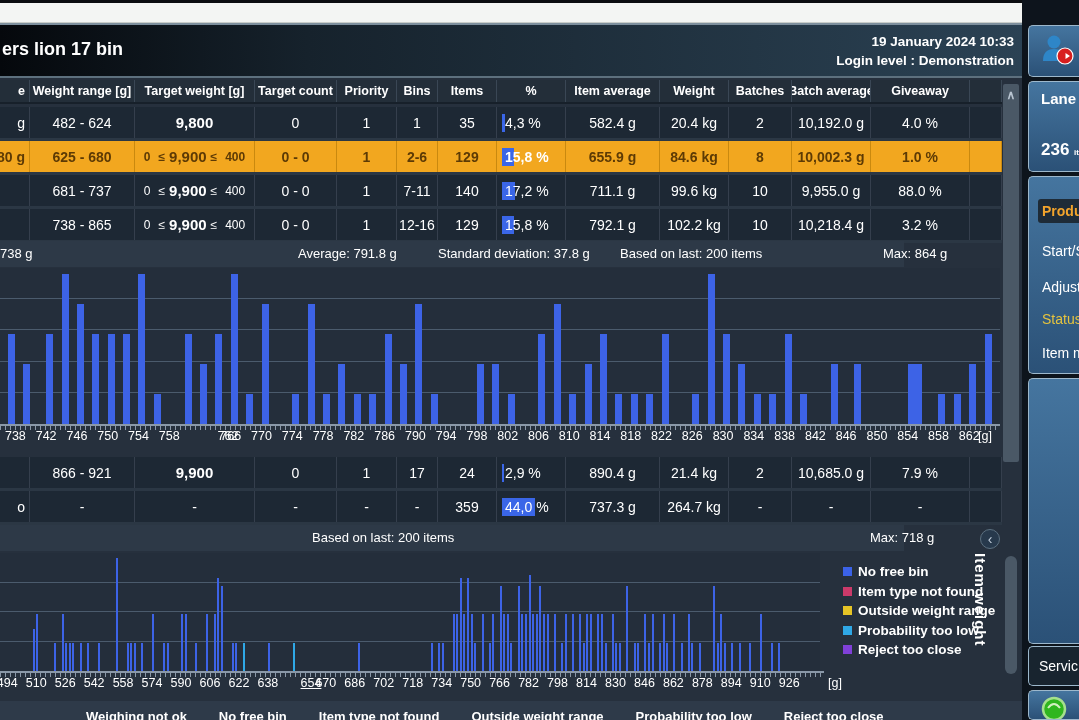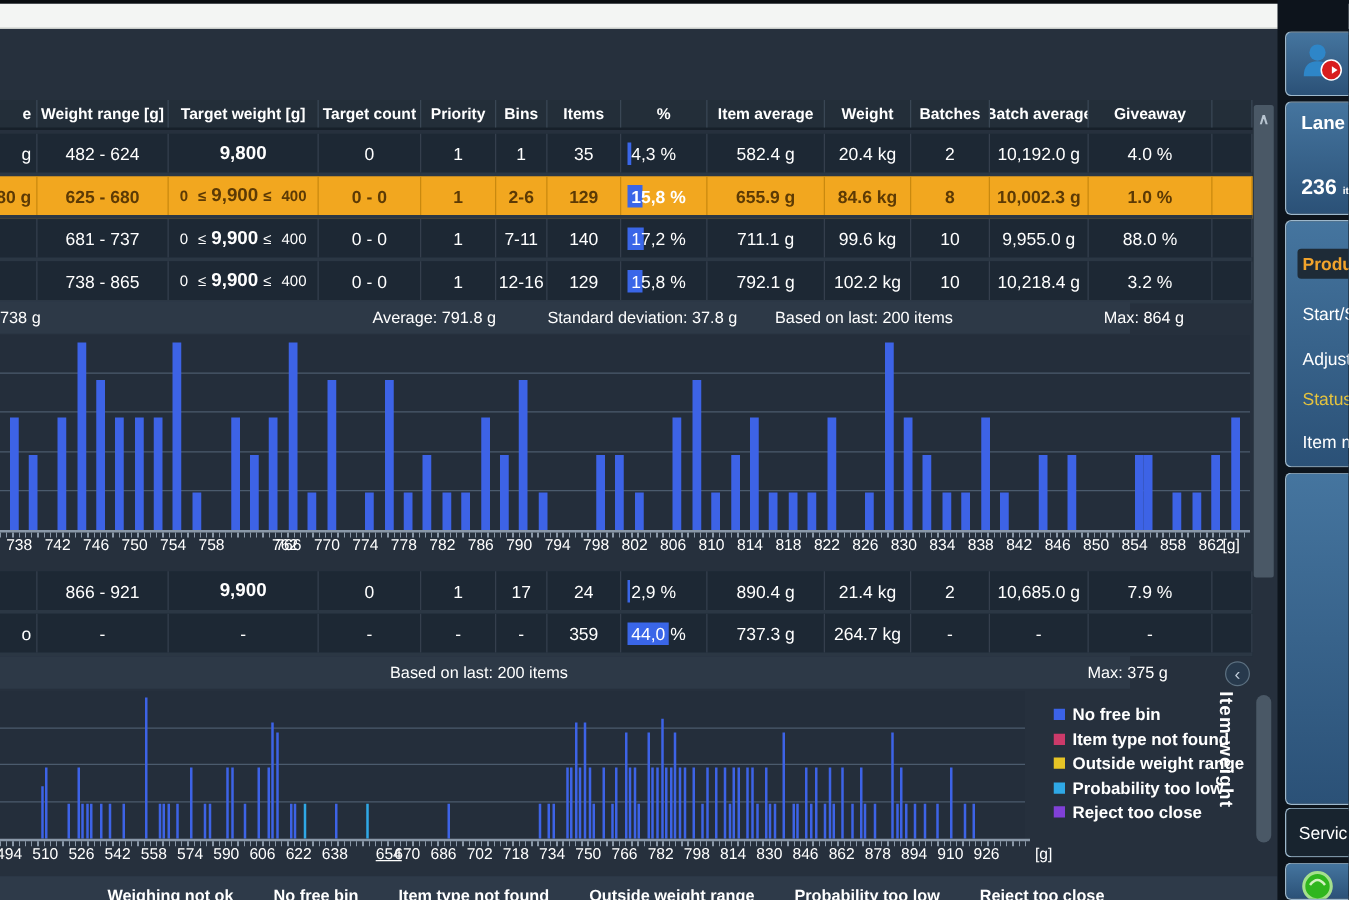--- a/index.html
+++ b/index.html
@@ -93,20 +93,27 @@
   #p-green { top:690px; height:30px; display:flex; justify-content:center; padding-top:5px; }
 </style>
 </head>
 <body>
 
 <div id="stage">
 
   <div id="topline" class="abs"></div>
   <div id="whitestrip" class="abs"></div>
 
+  <div id="titlebar" class="abs">
+    <div id="title" class="abs">ers lion 17 bin</div>
+    <div id="hdr-right" class="abs">
+      <div>19 January 2024 10:33</div>
+      <div>Login level : Demonstration</div>
+    </div>
+  </div>
 
   <div id="thead" class="abs grid">
       <div class="hc">e</div>
       <div class="hc">Weight range [g]</div>
       <div class="hc">Target weight [g]</div>
       <div class="hc">Target count</div>
       <div class="hc">Priority</div>
       <div class="hc">Bins</div>
       <div class="hc">Items</div>
       <div class="hc">%</div>
@@ -373,21 +380,21 @@
         <div class="c">264.7 kg</div>
         <div class="c">-</div>
         <div class="c">-</div>
         <div class="c">-</div>
         <div class="c"></div>
       </div>
     </div>
 
   <div id="strip2" class="strip">
     <span style="left:312px">Based on last: 200 items</span>
-    <span style="left:870px">Max: 375 g</span>
+    <span style="left:870px">Max: 718 g</span>
   </div>
   <div id="back-btn">
       <span>‹</span>
     </div>
 
   <div id="chart2" class="plot" style="left:0;top:553px;width:820px;height:118px;">
       <div class="gridline" style="bottom: 25%; background: rgb(75, 91, 109);"></div>
       <div class="gridline" style="bottom: 50%; background: rgb(75, 91, 109);"></div>
       <div class="gridline" style="bottom: 75%; background: rgb(75, 91, 109);"></div>
       <div class="bar" style="left: 3.97351%; width: 2px; height: 36%; background: rgb(61, 99, 230);"></div>

